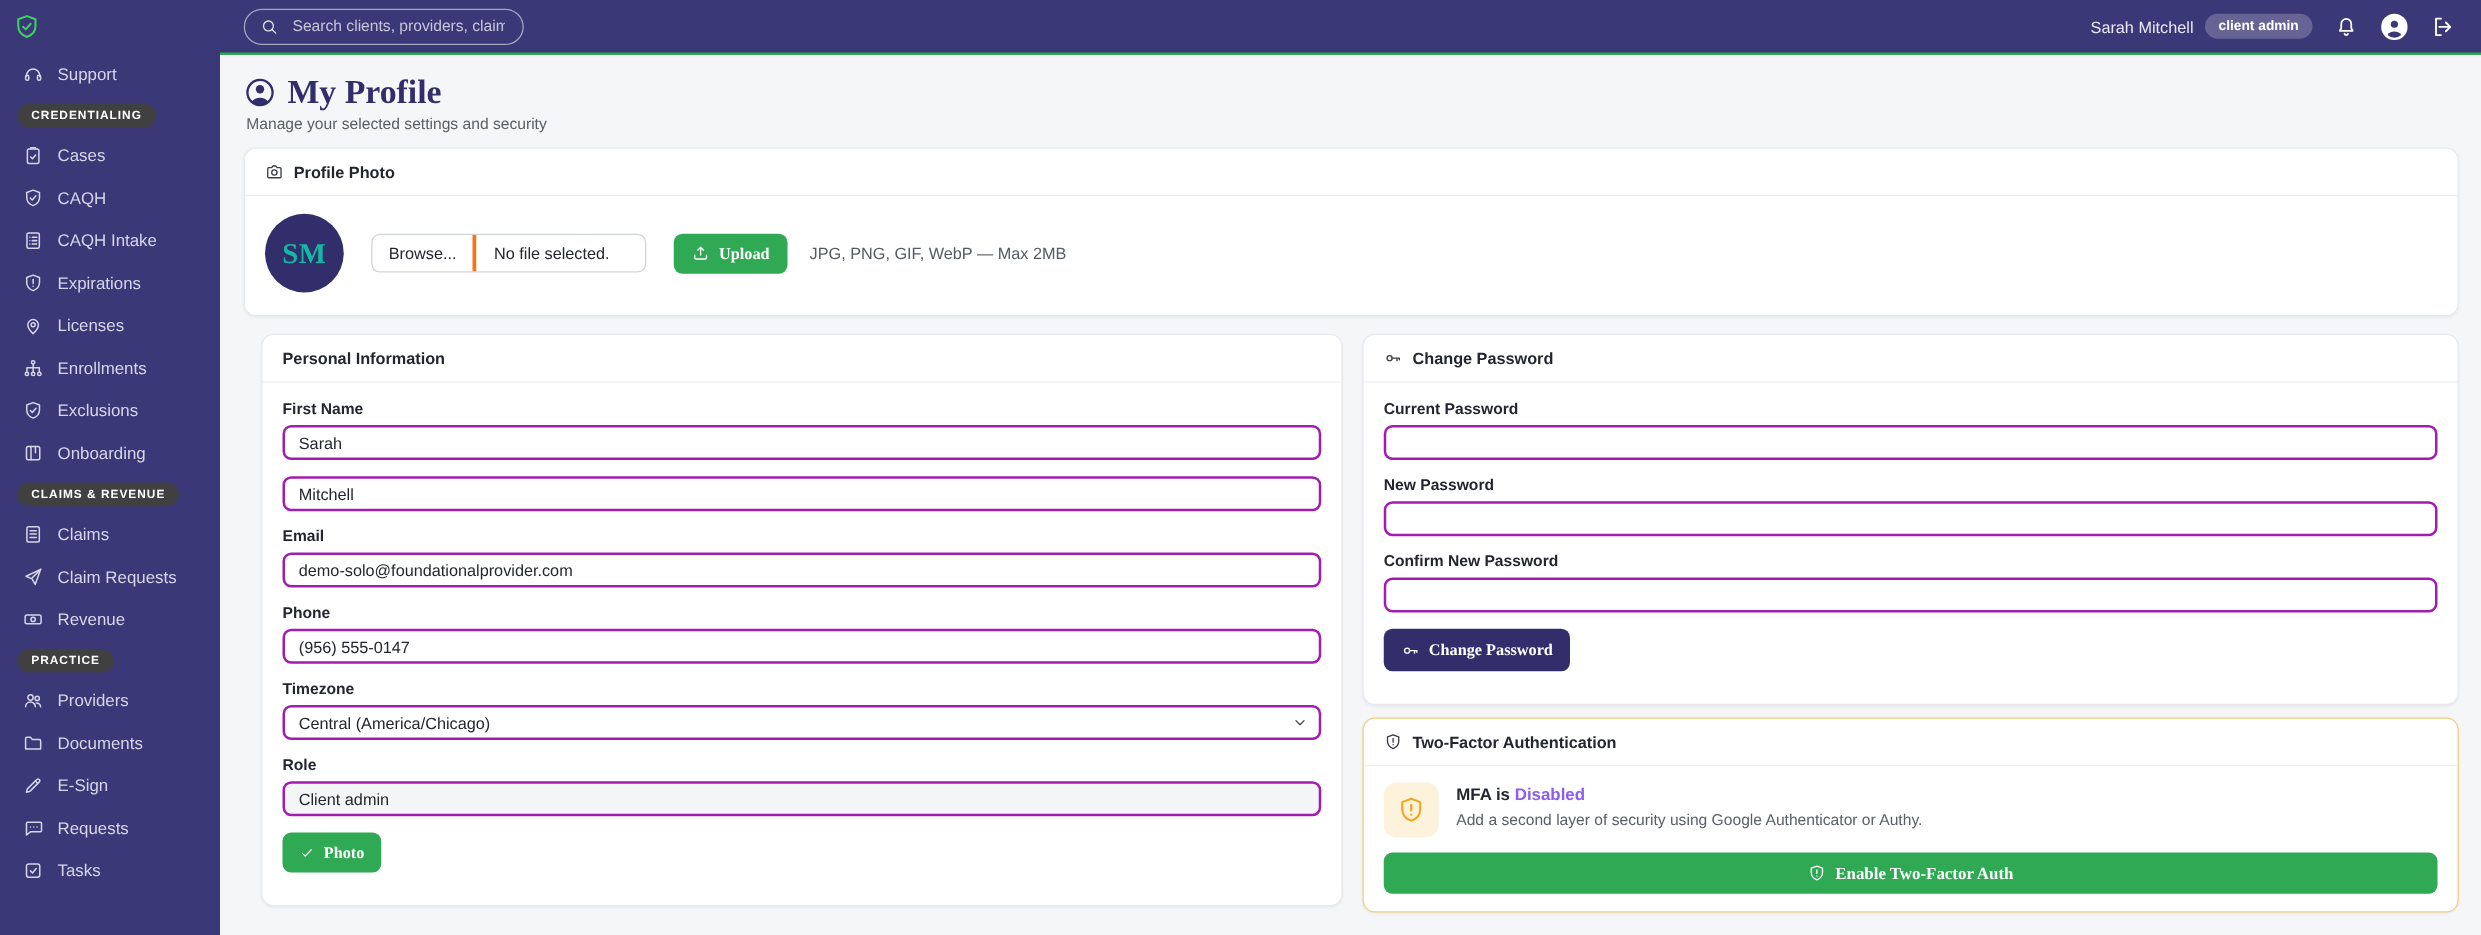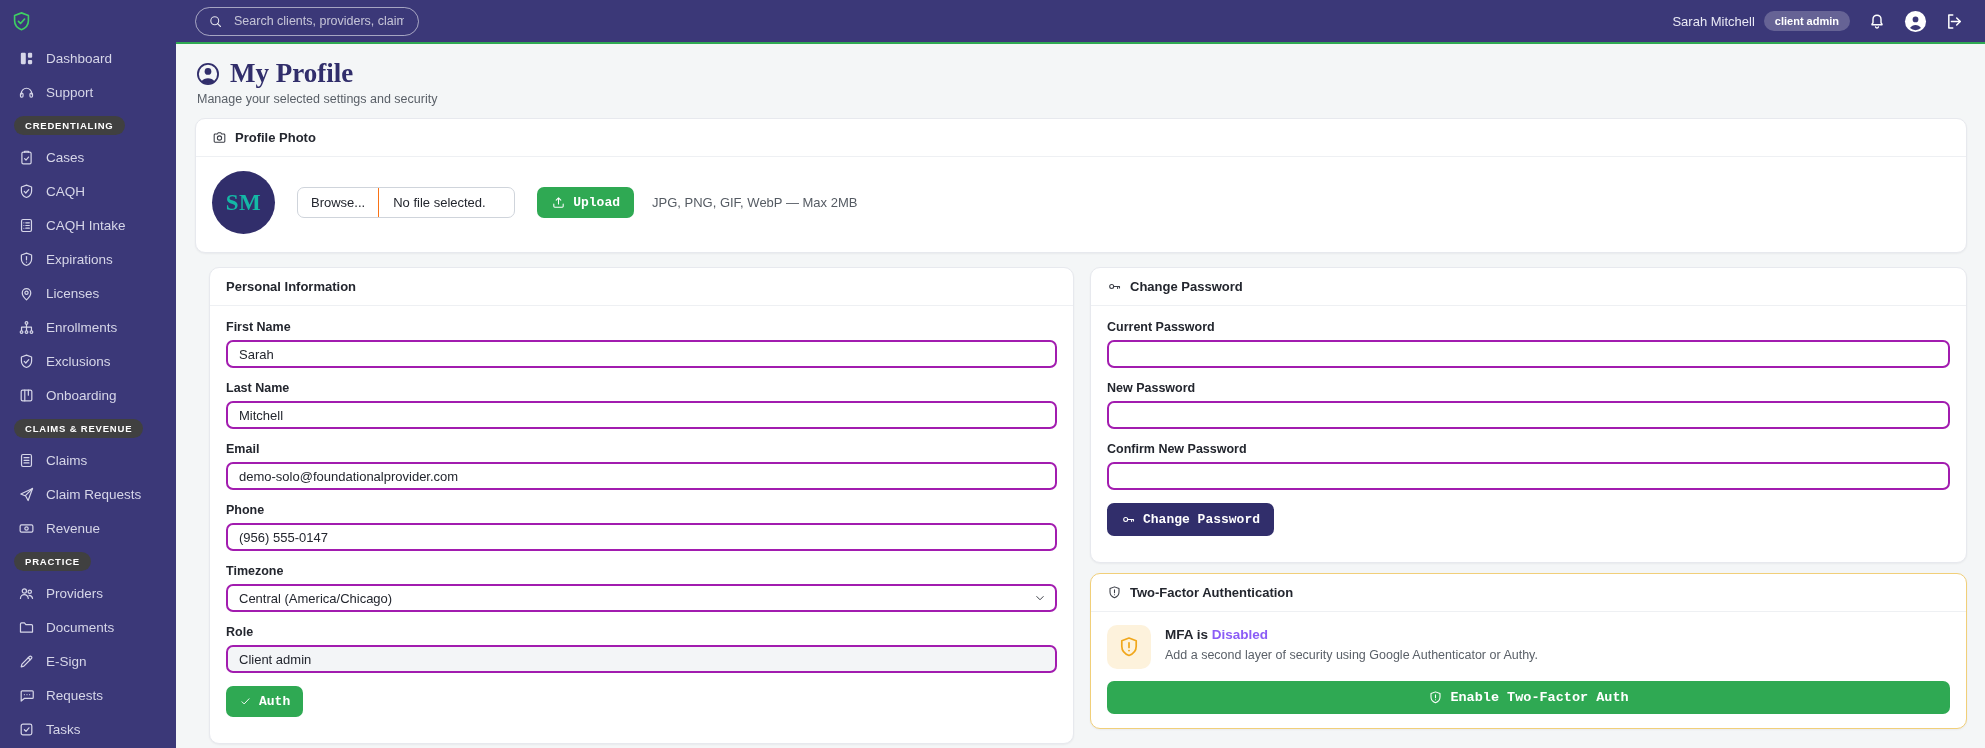--- a/index.html
+++ b/index.html
@@ -46,24 +46,24 @@
             border-bottom:1px solid #eef0f3; font-weight:700; font-size:13px; color:#23262e; }
   .card-h svg { color:#3a3d46; }
 
   .photo-card { margin-top:12px; }
   .photo-body { display:flex; align-items:center; gap:22px; padding:14px 16px 18px; }
   .avatar-lg { width:63px; height:63px; border-radius:50%; background:#312e6b; color:#14b8a6;
                display:flex; align-items:center; justify-content:center;
                font-family:"Liberation Serif", serif; font-weight:700; font-size:23px; letter-spacing:.5px; }
   .filebox { display:flex; align-items:stretch; border:1px solid #cfd4db; border-radius:7px;
              overflow:hidden; font-size:13px; color:#23262e; background:#fff; cursor:pointer; }
-  .browse-seg { padding:7px 13px; border-right:1px solid #f97316; }
+  .browse-seg { padding:7px 13px; border-right:3px solid #f97316; }
   .fname-seg { padding:7px 14px; min-width:135px; }
   .btn { display:inline-flex; align-items:center; gap:7px; border:none; border-radius:7px;
-         font-weight:700; font-size:13px; color:#fff; cursor:pointer; font-family:Liberation Mono, monospace; }
+         font-weight:700; font-size:13px; color:#fff; cursor:pointer; font-family:Liberation Serif, serif; }
   .btn-green { background:#2fa953; padding:8px 14px; }
   .btn-navy { background:#312e6b; padding:9px 14px; }
   .note { font-size:13px; color:#555b63; margin-left:-4px; }
 
   .row { margin:14px 0 0 14px; display:grid; grid-template-columns:865fr 877fr; gap:16px; align-items:start; }
   .card-b { padding:14px 16px 26px; }
   .fg { margin-bottom:13px; }
   .fg label { display:block; font-weight:700; font-size:12.5px; color:#23262e; margin:0 0 6px; }
   .input { width:100%; height:28px; border:2px solid #a21caf; border-radius:7px; padding:0 11px;
            font-size:13px; color:#23262e; background:#fff; font-family:inherit; outline:none; display:block; }
@@ -209,26 +209,20 @@
   </defs>
 </svg>
 
 <nav class="sidebar">
   <span class="logo">
     <svg class="ic" width="23" height="23">
         <use href="#i-shield-check"></use>
       </svg>
   </span>
   <div class="nav">
-    <div class="nav-item">
-      <svg class="ic" width="17" height="17">
-          <use href="#i-dashboard"></use>
-        </svg>
-      <span>Dashboard</span>
-    </div>
     <div class="nav-item">
       <svg class="ic" width="17" height="17">
           <use href="#i-headset"></use>
         </svg>
       <span>Support</span>
     </div>
     <span class="sec-pill">CREDENTIALING</span>
     <div class="nav-item">
       <svg class="ic" width="17" height="17">
           <use href="#i-clipboard-check"></use>
@@ -398,21 +392,20 @@
     <section class="card">
       <div class="card-h">
         <span>Personal Information</span>
       </div>
       <div class="card-b">
         <div class="fg">
           <label>First Name</label>
           <input class="input" type="text" value="Sarah" style="">
         </div>
         <div class="fg">
-          <label>Last Name</label>
           <input class="input" type="text" value="Mitchell" style="">
         </div>
         <div class="fg">
           <label>Email</label>
           <input class="input" type="text" value="demo-solo@foundationalprovider.com" style="">
         </div>
         <div class="fg">
           <label>Phone</label>
           <input class="input" type="text" value="(956) 555-0147" style="">
         </div>
@@ -428,21 +421,21 @@
           </div>
         </div>
         <div class="fg">
           <label>Role</label>
           <input class="input ro" type="text" readonly="" value="Client admin" style="">
         </div>
         <button class="btn btn-green" style="padding:8px 13px;">
           <svg class="ic" width="13" height="13">
               <use href="#i-check"></use>
             </svg>
-          <span>Auth</span>
+          <span>Photo</span>
         </button>
       </div>
     </section>
 
     <div>
       <section class="card">
         <div class="card-h">
           <svg class="ic" width="15" height="15">
               <use href="#i-key"></use>
             </svg>

